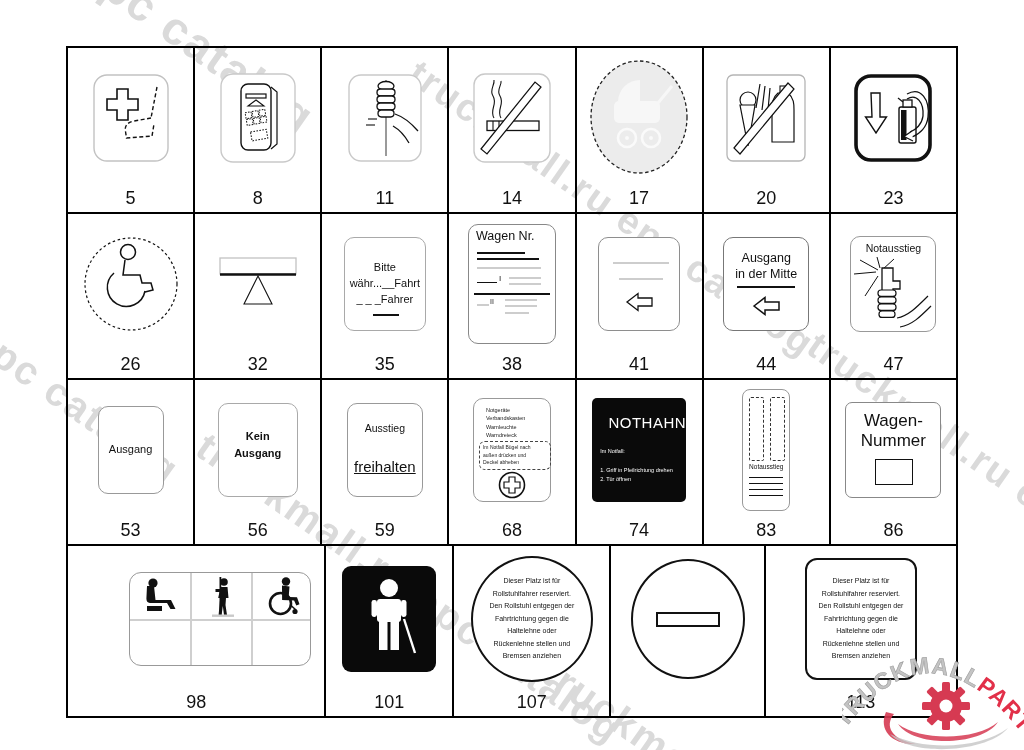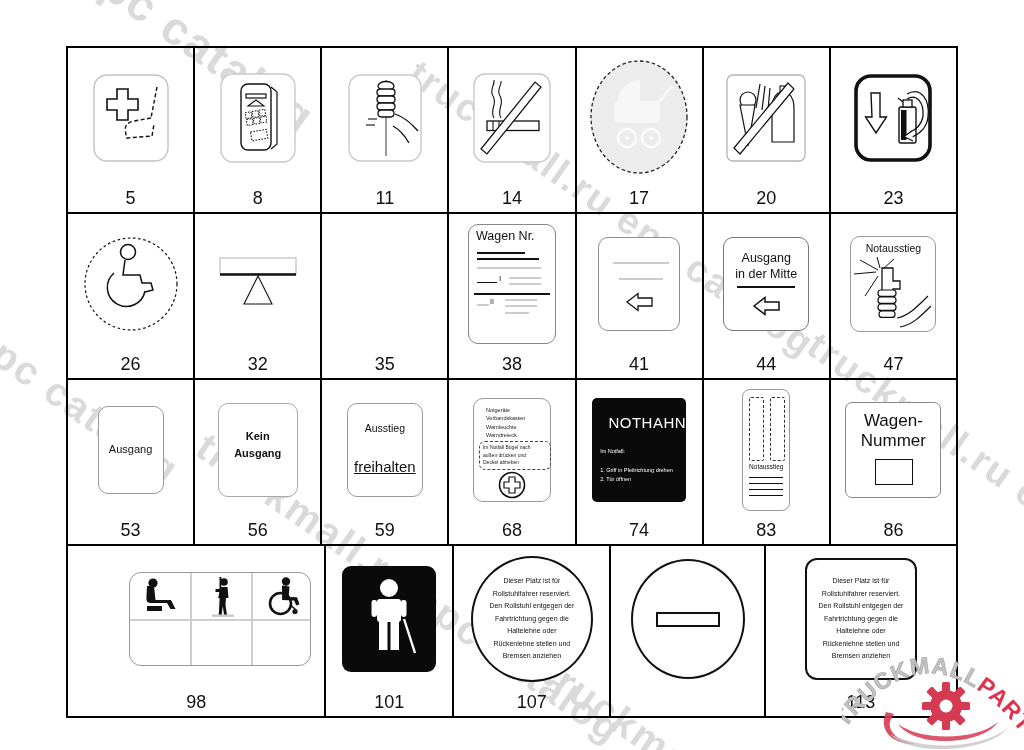--- a/index.html
+++ b/index.html
@@ -190,20 +190,30 @@
           <svg width="90" height="64" viewBox="0 0 90 64">
             <rect x="7" y="6" width="76" height="16" fill="#fff" stroke="#c2c2c2" stroke-width="1.3"></rect>
             <line x1="7" y1="22.5" x2="83" y2="22.5" stroke="#111" stroke-width="2.6"></line>
             <path d="M45 24 L59 52 L31 52 Z" fill="#fff" stroke="#111" stroke-width="1.1"></path>
           </svg>
         </div>
         <div class="num">32</div>
       </div>
 
       <div class="cell">
+        <div class="signwrap">
+          <div class="plq" style="width:82px;height:94px;">
+            <div class="ctext" style="top:22px;font-size:11px;line-height:1.45;">
+              <div>Bitte</div>
+              <div>währ...__Fahrt</div>
+              <div>_ _ _Fahrer</div>
+            </div>
+            <div class="hline" style="left:28px;top:76px;width:26px;"></div>
+          </div>
+        </div>
         <div class="num">35</div>
       </div>
 
       <div class="cell">
         <div class="signwrap">
           <div class="plq" style="width:88px;height:120px;border-color:#888;">
             <div style="position:absolute;left:7px;top:4px;font-size:12.5px;">Wagen Nr.</div>
             <div class="hline" style="left:8px;top:27px;width:48px;"></div>
             <div class="hline" style="left:8px;top:33px;width:62px;"></div>
             <div class="gline" style="left:8px;top:42px;width:64px;"></div>

